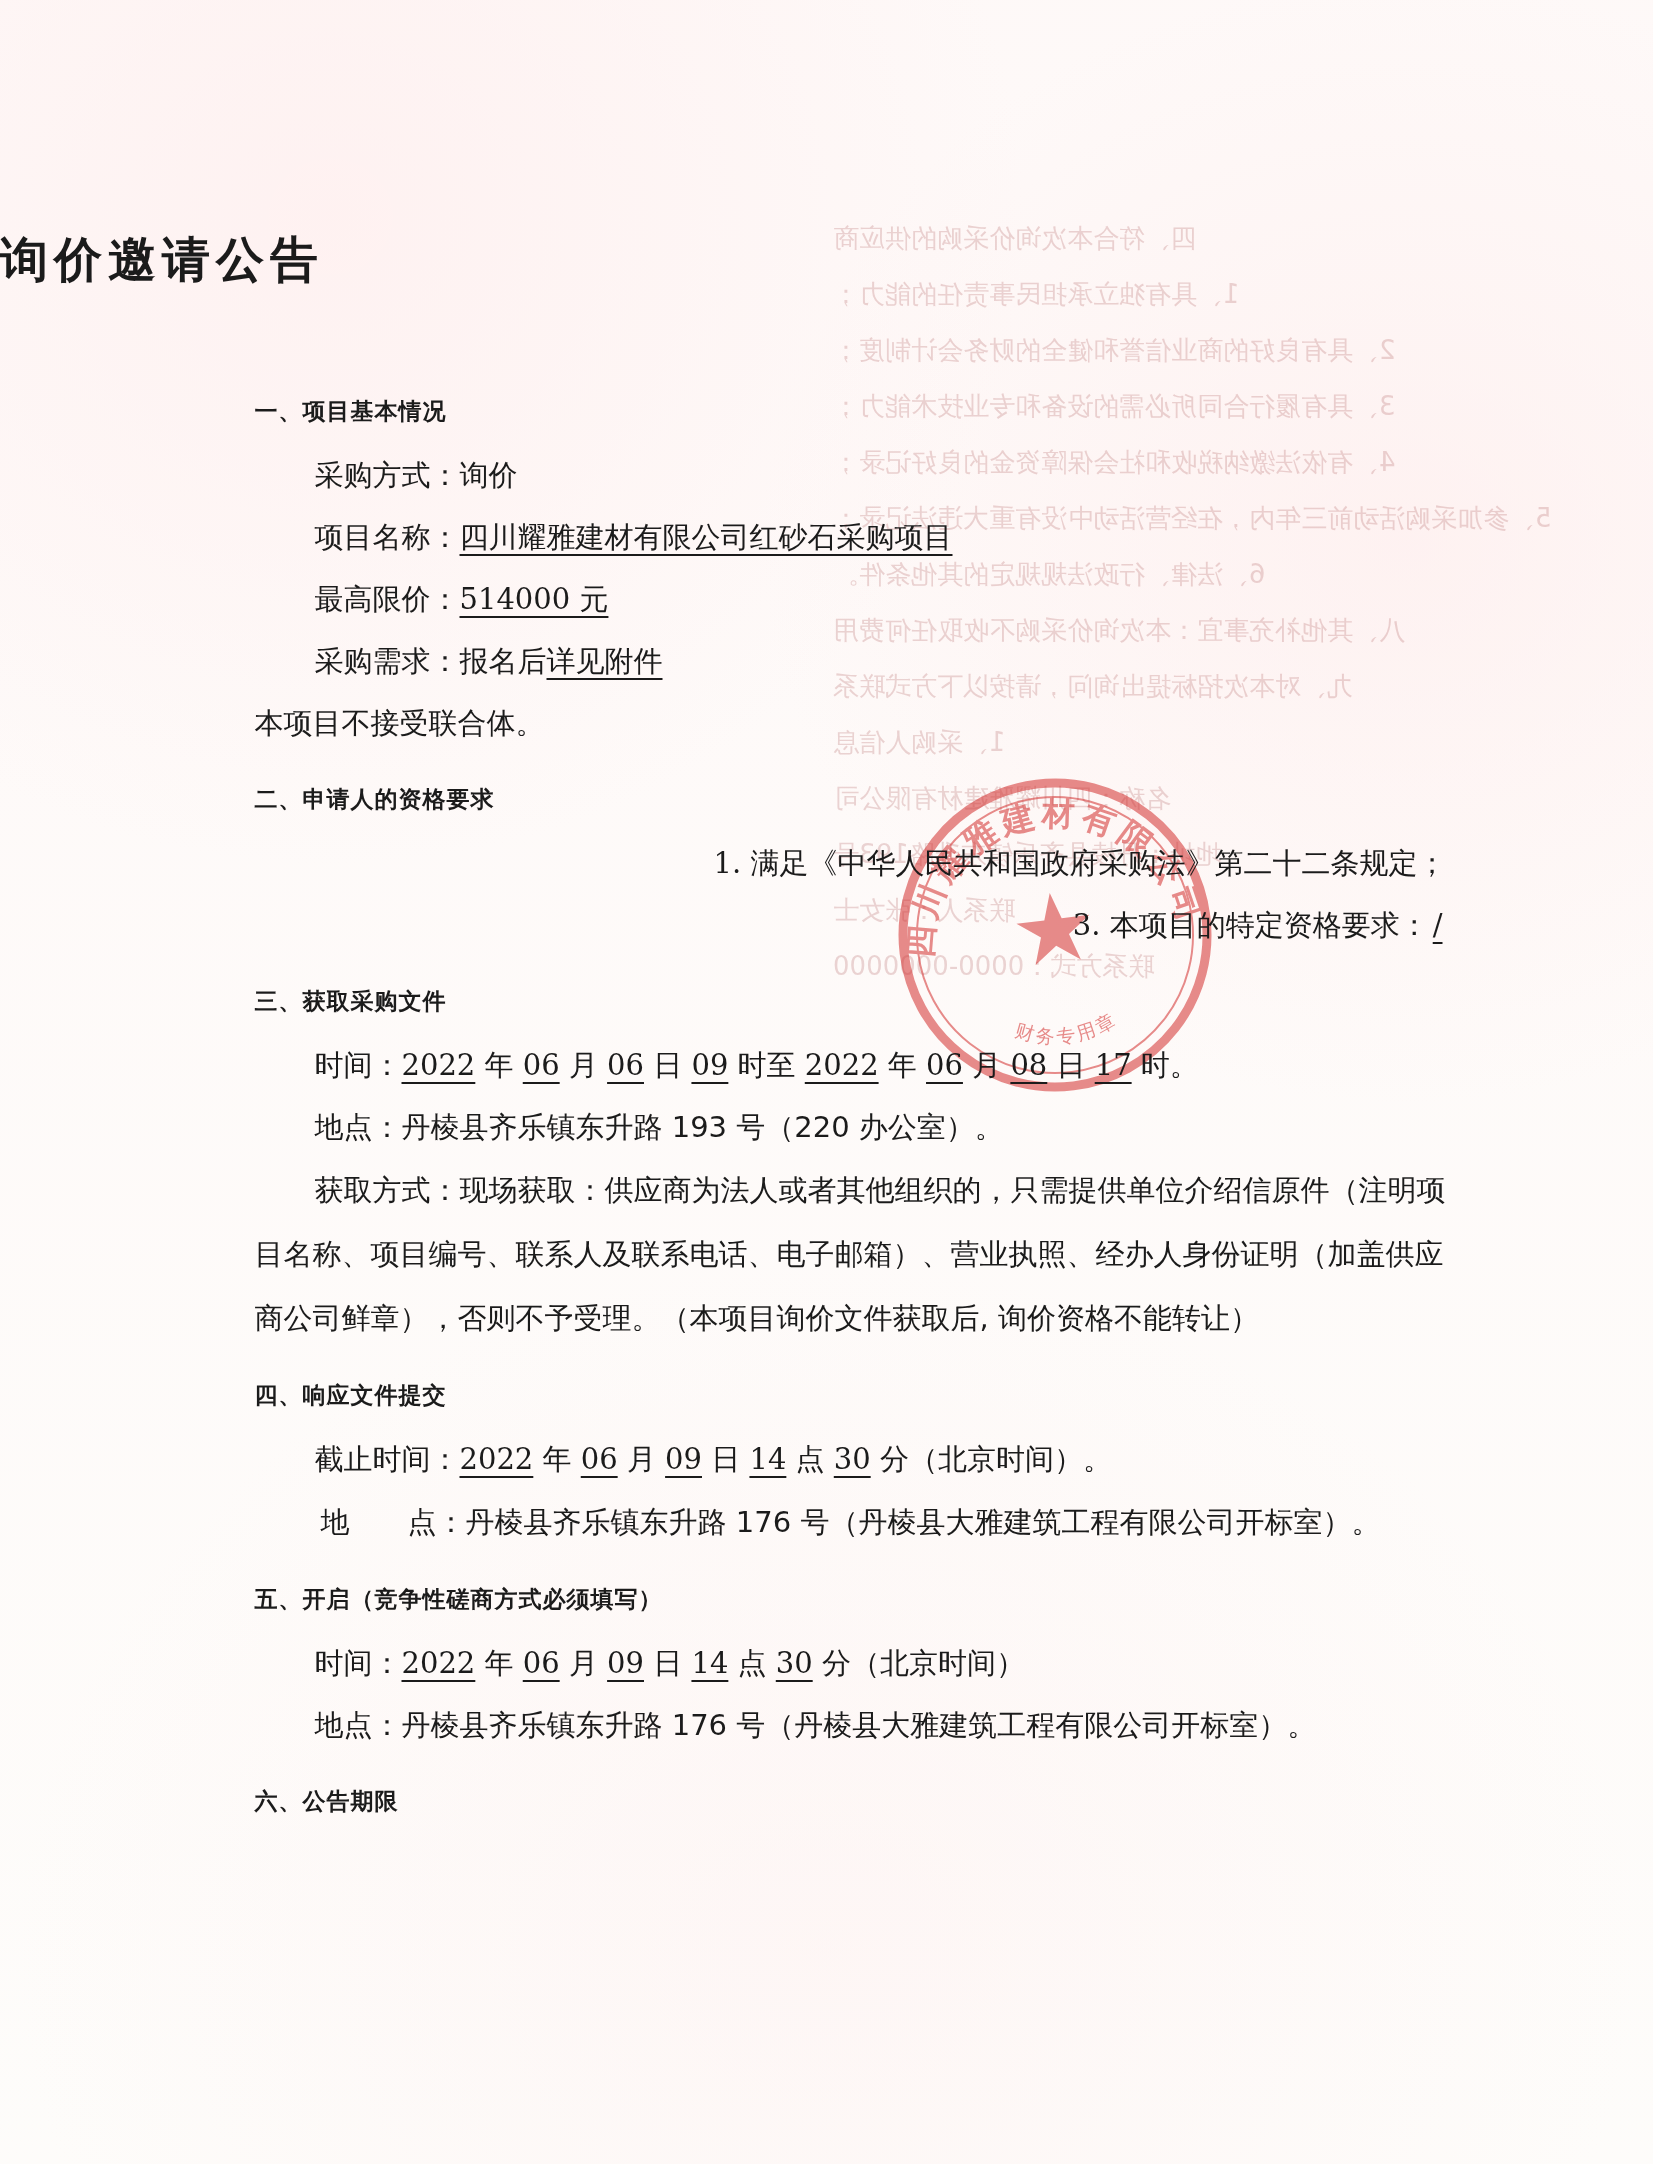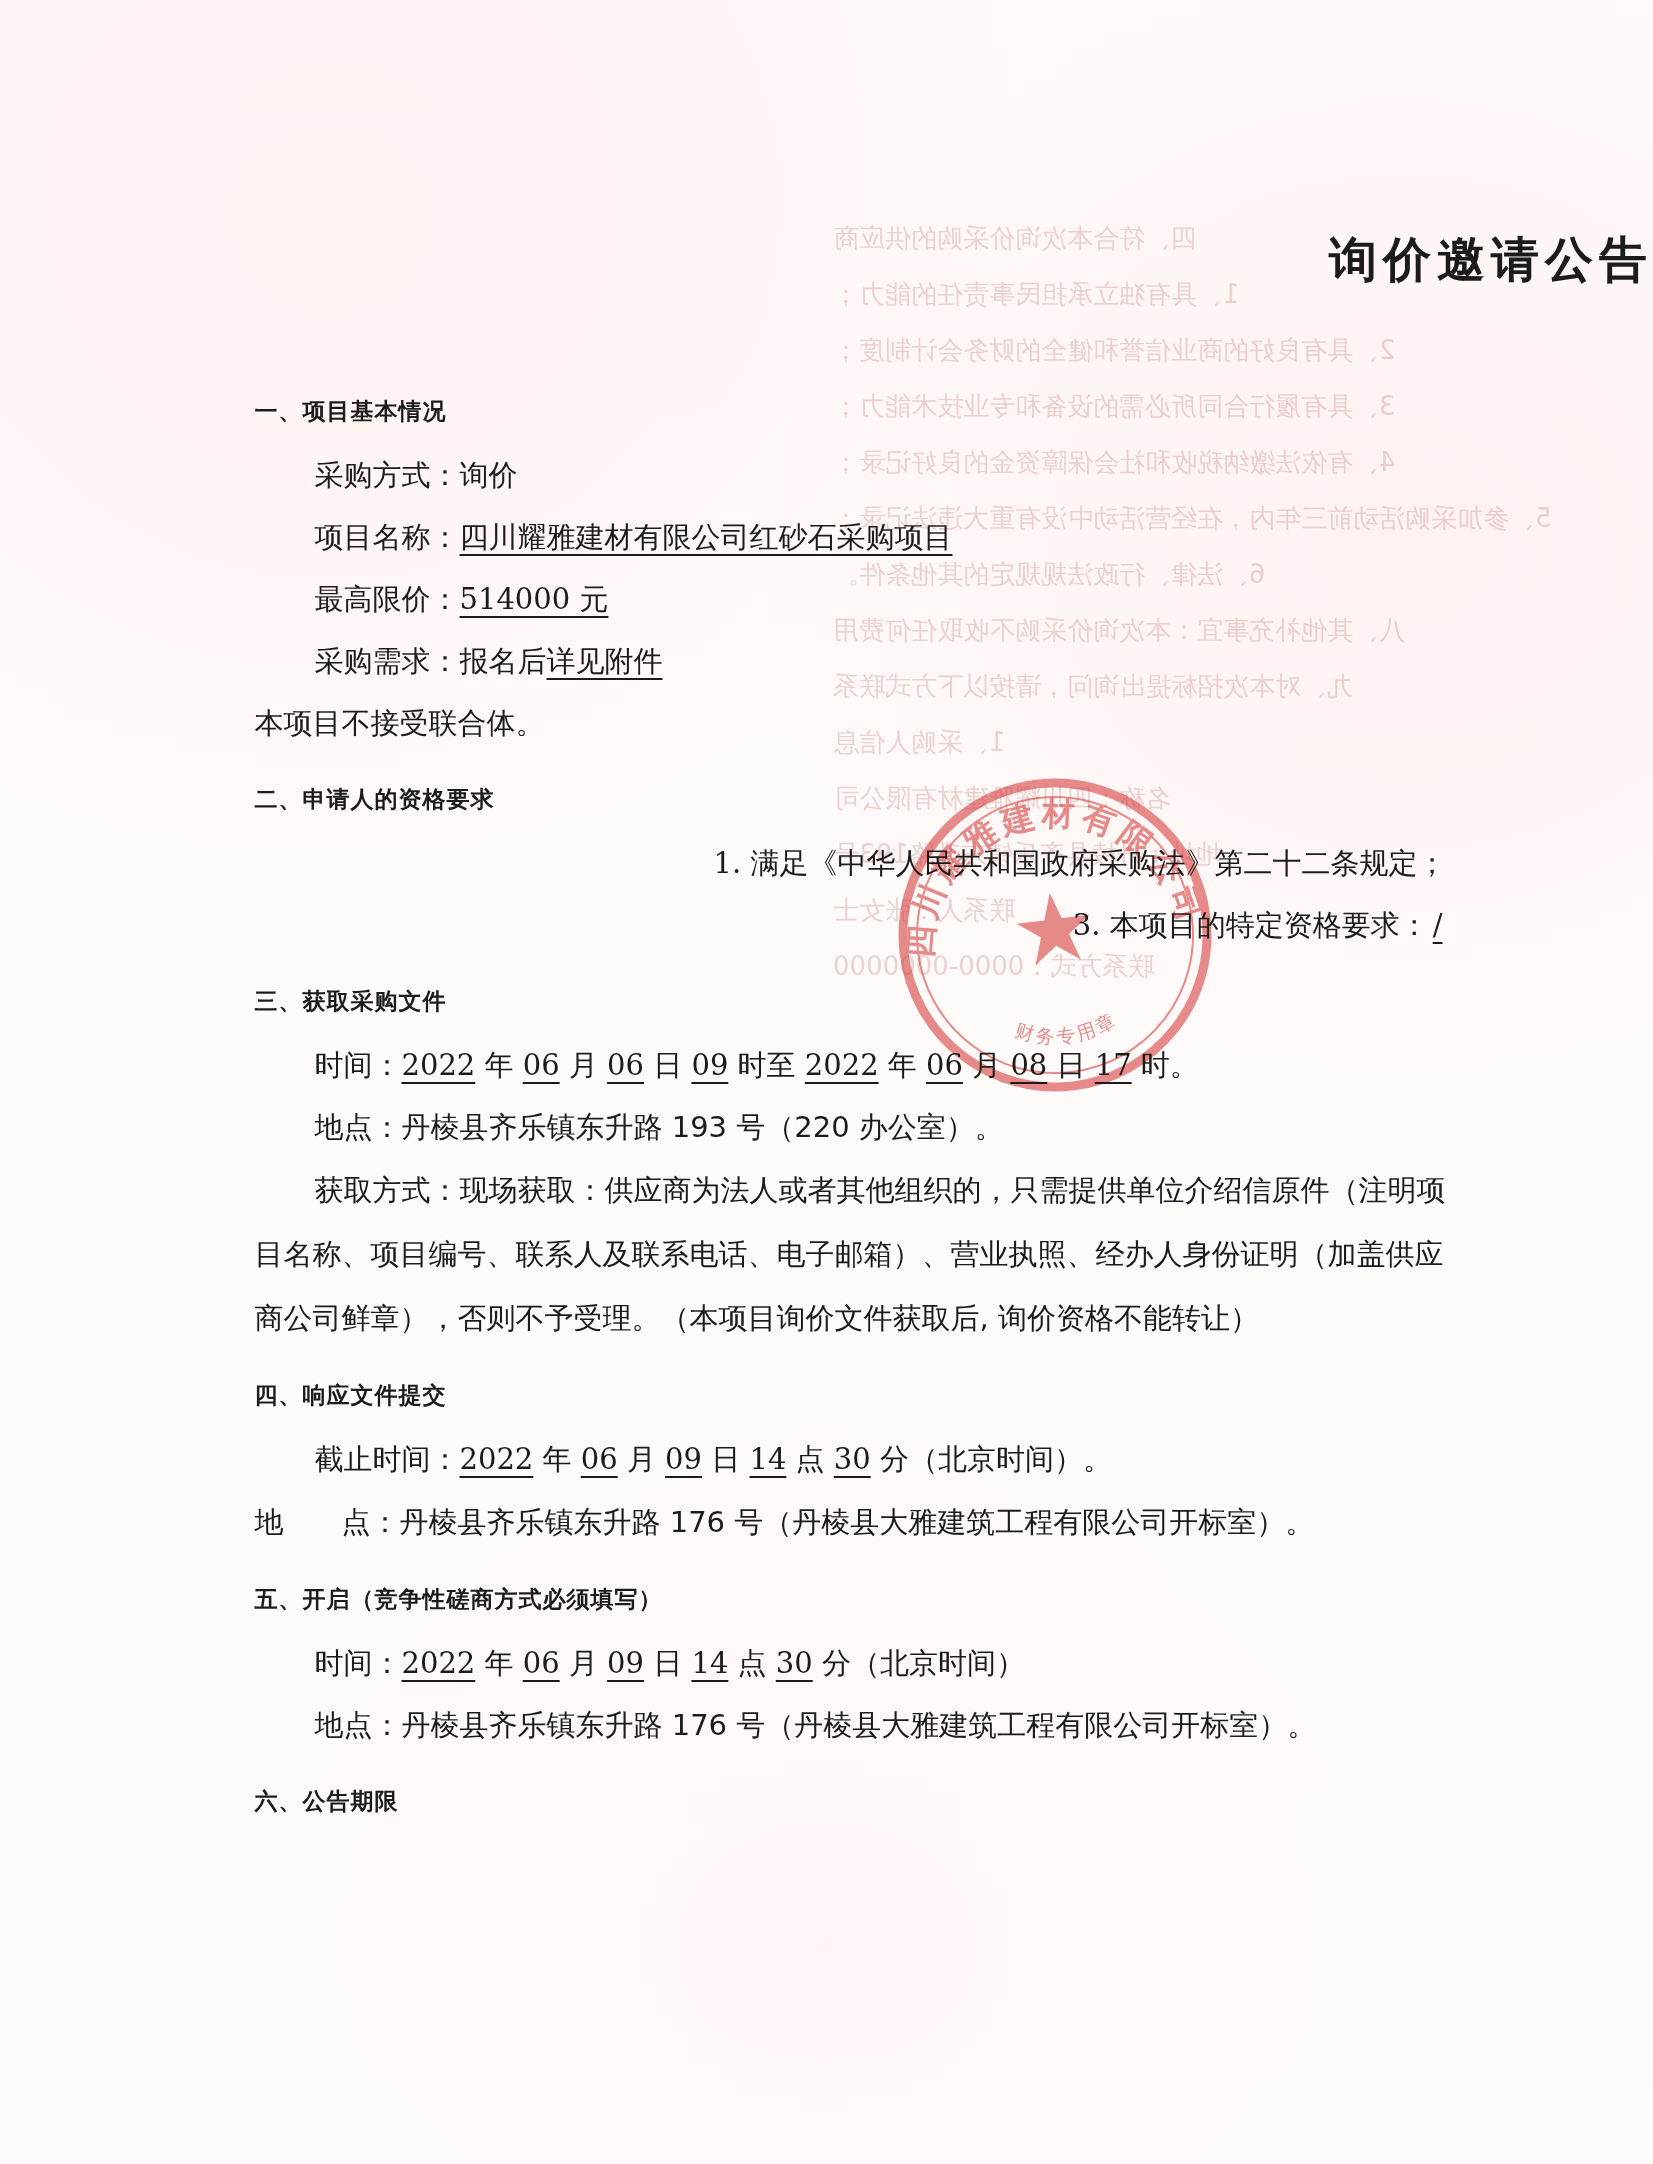--- a/index.html
+++ b/index.html
@@ -66,26 +66,25 @@
     position: absolute;
     left: 0;
     top: 0;
     width: 1653px;
     padding: 0;
   }
 
   .doc-title {
     margin: 0;
     padding-top: 228px;
-    text-align: right;
+    text-align: left;
     font-size: 48px;
     font-weight: 700;
     letter-spacing: 6px;
     font-family: "DejaVu Sans", "Liberation Sans", sans-serif;
-    padding-left: 44px;
   }
 
   .body-wrap {
     margin: 0 auto;
     width: 1240px;
     padding-top: 74px;
     font-size: 29px;
     line-height: 62px;
   }
 
@@ -231,21 +230,21 @@
         <span class="u num">06</span>
         <span>月</span>
         <span class="u num">09</span>
         <span>日</span>
         <span class="u num">14</span>
         <span>点</span>
         <span class="u num">30</span>
         <span>分</span><span>（北京时间）。</span>
       </div>
 
-      <div class="para sans" style="text-indent:0;">
+      <div class="para sans" style="text-indent:0;text-align:center;">
         <span>地　　点：</span><span>丹棱县齐乐镇东升路 176 号（丹棱县大雅建筑工程有限公司开标室）。</span>
       </div>
 
       <div class="sec-head">五、开启（竞争性磋商方式必须填写）</div>
 
       <div class="line">
         <span>时间：</span><span class="u num">2022</span>
         <span>年</span>
         <span class="u num">06</span>
         <span>月</span>

